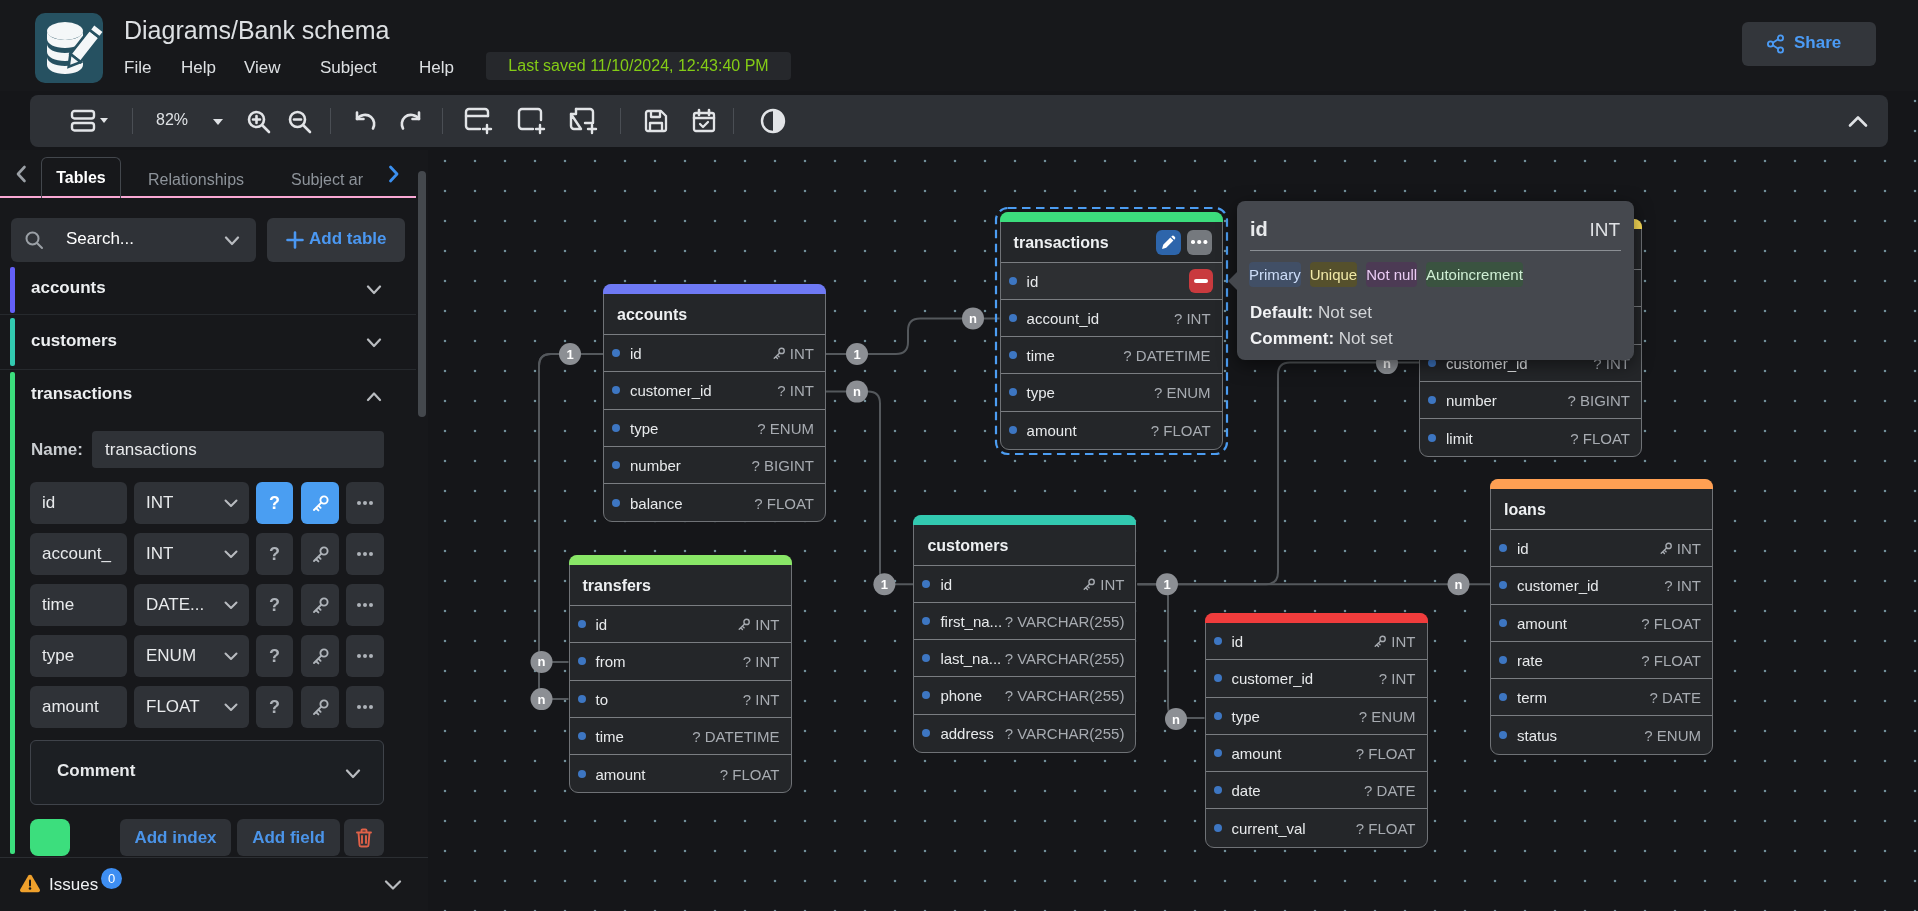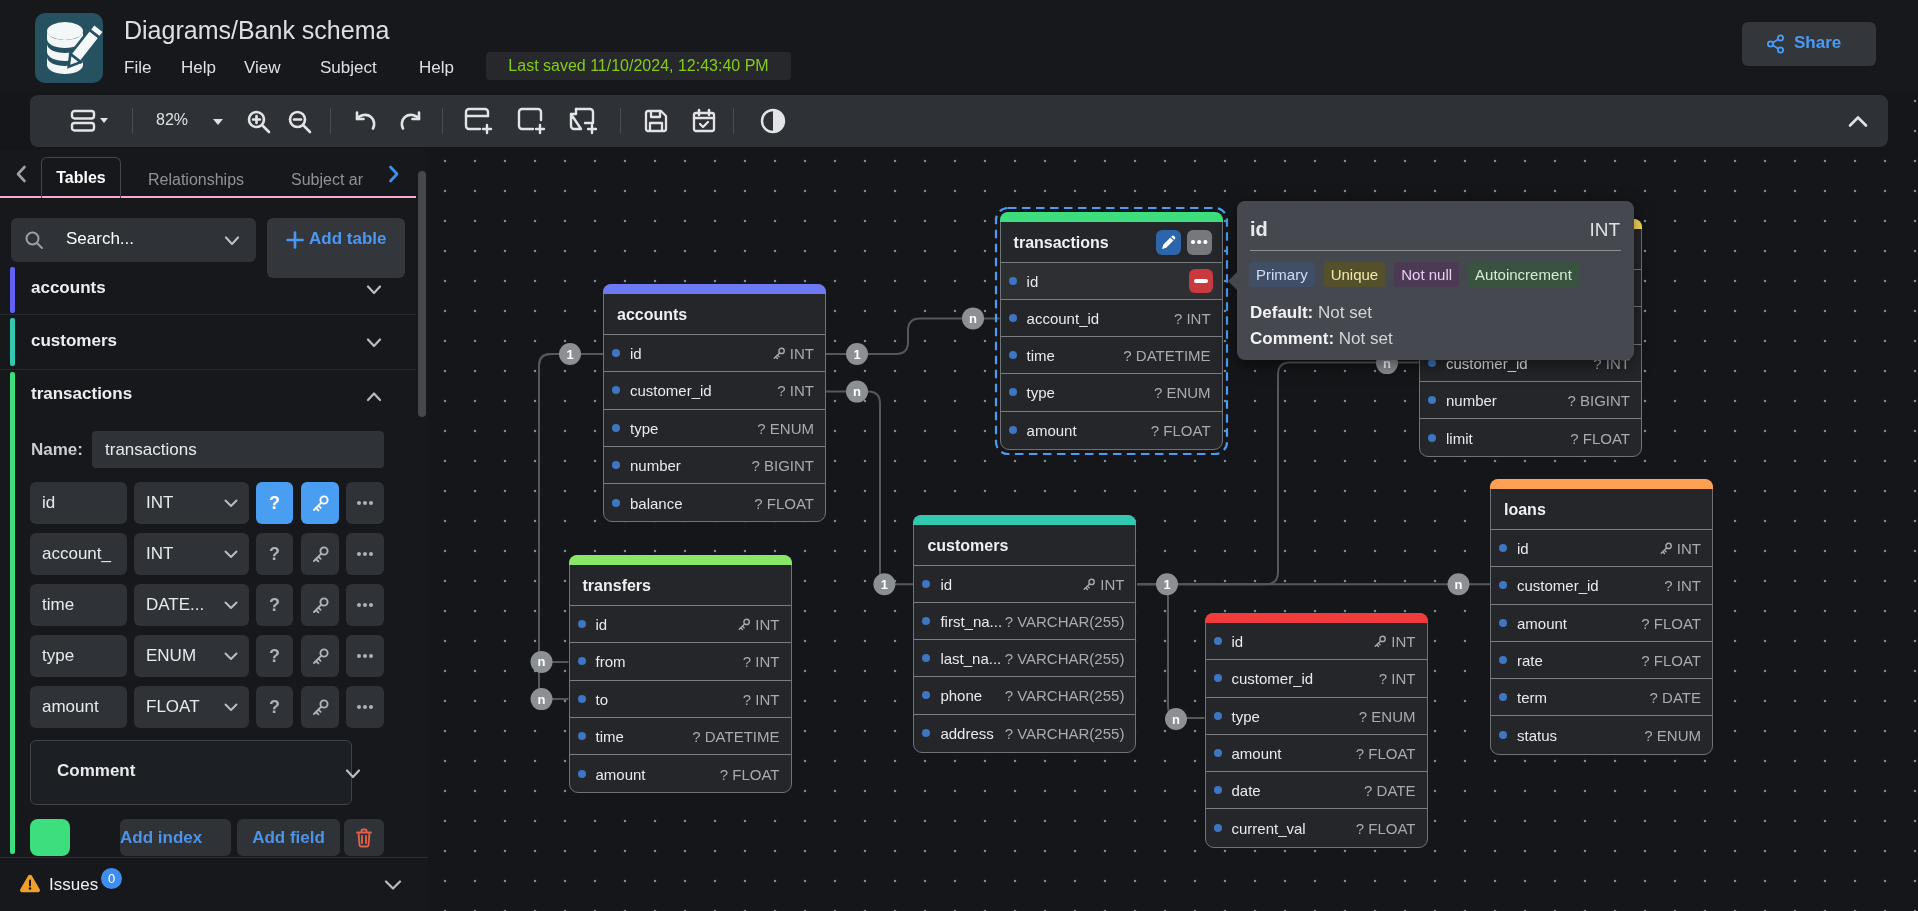--- a/index.html
+++ b/index.html
@@ -20,35 +20,35 @@
 #toolbar { position:absolute; left:30px; top:95px; width:1858px; height:52px; background:#2e3136; border-radius:8px; z-index:20; }
 .tbi { position:absolute; top:0; height:52px; display:flex; align-items:center; justify-content:center; }
 .tsep { position:absolute; top:13px; width:1px; height:26px; background:#4a4e54; }
 
 #sidebar { position:absolute; left:0; top:150px; width:428px; height:761px; background:#17181b; z-index:15; }
 #tabrow { position:absolute; left:0; top:0; width:416px; height:48px; border-bottom:2px solid #f9a8d4; }
 #tabactive { position:absolute; left:41px; top:7px; width:80px; height:41px; border:1px solid #43474d;
   border-bottom:none; border-radius:6px 6px 0 0; text-align:center; line-height:40px; font-weight:bold; font-size:16px; color:#fff; }
 .tabgray { position:absolute; top:21px; font-size:16px; color:#8d939a; }
 #searchbox { position:absolute; left:11px; top:68px; width:245px; height:44px; background:#2f3237; border-radius:6px; }
-#addtablebtn { position:absolute; left:267px; top:68px; width:138px; height:60px; background:#33363b; border-radius:6px; }
+#addtablebtn { position:absolute; left:267px; top:68px; width:138px; height:44px; background:#33363b; border-radius:6px; }
 .acc-row { position:absolute; left:0; width:416px; }
 .acc-strip { position:absolute; left:10px; width:5px; border-radius:2px; }
 .acc-name { position:absolute; left:31px; font-size:17px; font-weight:bold; color:#eceef0; }
 .divline { position:absolute; left:0; width:416px; height:1px; background:#26292d; }
 .chev { stroke:#b9bcc0; stroke-width:2.2; fill:none; stroke-linecap:round; stroke-linejoin:round; }
 .input { background:#2f3237; border-radius:4px; position:absolute; font-size:17px; color:#e8eaec; }
 .frow-name { position:absolute; left:30px; width:97px; height:42px; background:#2f3237; border-radius:6px;
   font-size:17px; line-height:42px; padding-left:12px; }
 .frow-type { position:absolute; left:134px; width:115px; height:42px; background:#2f3237; border-radius:6px;
   font-size:17px; line-height:42px; padding-left:12px; }
 .frow-btn { position:absolute; width:37px; height:42px; background:#2f3237; border-radius:6px;
   display:flex; align-items:center; justify-content:center; }
 .frow-btn.blue { background:#4a9ef2; }
-#commentbox { position:absolute; left:30px; top:589.6px; width:322px; height:65px; border:1px solid #3f434a;
+#commentbox { position:absolute; left:30px; top:589.6px; width:354px; height:65px; border:1px solid #3f434a;
   background:#1c1f23; border-radius:6px; }
 #issuesbar { position:absolute; left:0; top:707px; width:428px; height:54px; background:#17181b; border-top:1px solid #2b2e32; }
 #sbscroll { position:absolute; left:418px; top:21px; width:8px; height:246px; background:#44484d; border-radius:4px; }
 
 #canvas { position:absolute; left:428px; top:91px; width:1490px; height:820px; background:#151619; overflow:hidden; }
 #dots { position:absolute; left:0; top:0; width:1490px; height:820px;
   background-image:radial-gradient(circle, rgba(148,190,203,0.72) 1.0px, rgba(148,190,203,0) 1.65px);
   background-size:30px 30px; background-position:2px -5px; }
 .tbl { position:absolute; width:223px; background:#242629; border:1px solid #6f7276; border-radius:9px; }
 .tstrip { height:10px; border-radius:8px 8px 0 0; margin:-1px -1px 0 -1px; }
@@ -64,21 +64,21 @@
 .frow-btn.blue.qm, .frow-btn.gq { font-size:18px; font-weight:bold; }
 .frow-btn.blue.qm { color:#fff; }
 .frow-btn.gq { color:#aeb3b9; }
 .dots span { width:4px; height:4px; border-radius:50%; background:#aeb3b9; display:block;
   box-shadow:-6px 0 0 #aeb3b9, 6px 0 0 #aeb3b9; }
 .tbtn { position:absolute; top:8px; width:25px; height:25px; border-radius:6px; }
 #popover { position:absolute; left:809px; top:109.5px; width:397px; height:159.5px; background:#45484e;
   border-radius:8px; box-shadow:0 5px 18px rgba(0,0,0,0.5); z-index:50; }
 #popover .caret { position:absolute; left:-9px; top:71px; width:0; height:0;
   border-top:9.5px solid transparent; border-bottom:9.5px solid transparent; border-right:9px solid #45484e; }
-.badge { display:inline-block; height:25px; line-height:25px; padding:0 7px; border-radius:4px; font-size:15px; margin-right:9px; }
+.badge { display:inline-block; height:25px; line-height:25px; padding:0 0; border-radius:4px; font-size:15px; margin-right:9px; }
 .pl { font-weight:bold; color:#f2f3f5; }
 .pv { color:#d3d5d8; }
 </style>
 </head>
 <body>
 <div id="header">
   <div id="logo">
     <svg width="68" height="70" viewBox="0 0 68 70">
       <g fill="#f4f7f8">
         <ellipse cx="30" cy="18" rx="18" ry="9"></ellipse>
@@ -686,21 +686,21 @@
   </div>
 
   <div id="commentbox">
     <span style="position:absolute;left:26px;top:20px;font-size:17px;font-weight:bold">Comment</span>
     <svg width="16" height="10" viewBox="0 0 16 10" style="position:absolute;left:314px;top:28px">
         <path d="M2 1.5 L8 8 L14 1.5" class="chev"></path>
       </svg>
   </div>
 
   <div style="position:absolute;left:30px;top:669px;width:40px;height:37px;background:#3cde7d;border-radius:8px"></div>
-  <div style="position:absolute;left:120px;top:669px;width:111px;height:37px;background:#2f3237;border-radius:6px;text-align:left;line-height:37px;font-size:17px;font-weight:bold;color:#4b94e8">Add index</div>
+  <div style="position:absolute;left:120px;top:669px;width:111px;height:37px;background:#2f3237;border-radius:6px;text-align:center;line-height:37px;font-size:17px;font-weight:bold;color:#4b94e8">Add index</div>
   <div style="position:absolute;left:237px;top:669px;width:103px;height:37px;background:#2f3237;border-radius:6px;text-align:center;line-height:37px;font-size:17px;font-weight:bold;color:#4b94e8">Add field</div>
   <div style="position:absolute;left:344px;top:669px;width:40px;height:37px;background:#2f3237;border-radius:6px">
     <svg width="18" height="20" viewBox="0 0 18 20" style="position:absolute;left:11px;top:9px">
         <g stroke="#e06148" stroke-width="1.9" fill="none" stroke-linecap="round">
           <path d="M2 4.5 H16 M6.5 4.5 V2.5 a1 1 0 0 1 1 -1 h3 a1 1 0 0 1 1 1 V4.5 M3.5 4.5 L4.5 17 a1.5 1.5 0 0 0 1.5 1.5 h6 a1.5 1.5 0 0 0 1.5 -1.5 L14.5 4.5 M7 8 v7 M11 8 v7"></path>
         </g>
       </svg>
   </div>
 
   <div id="issuesbar">

